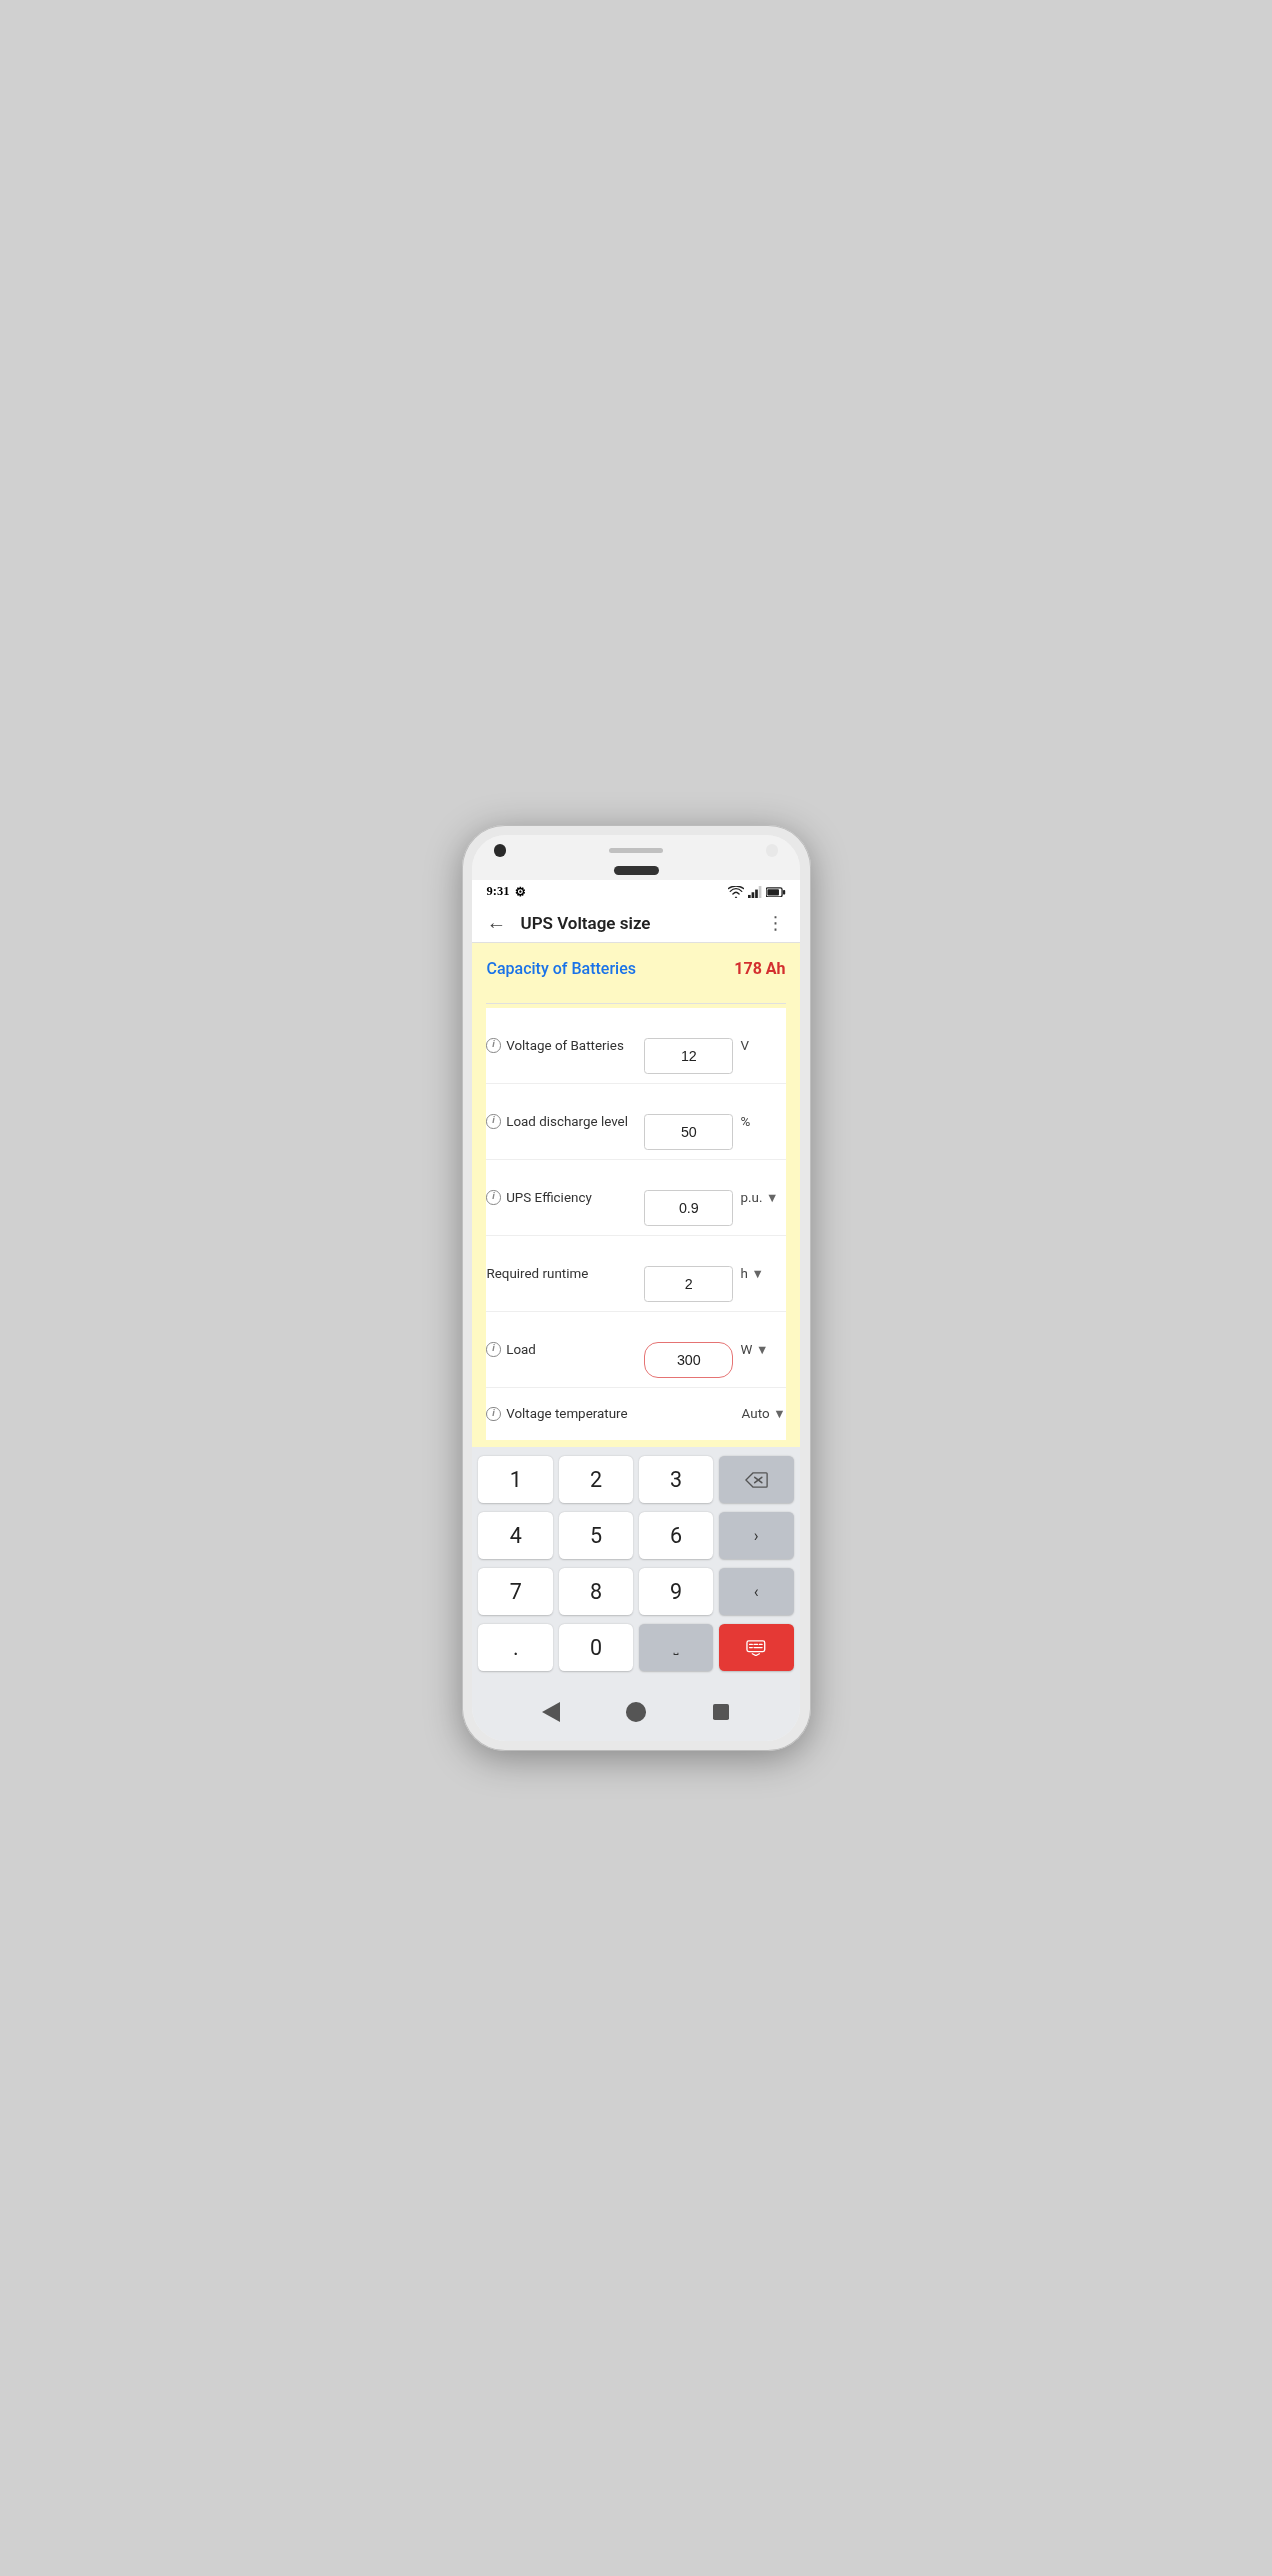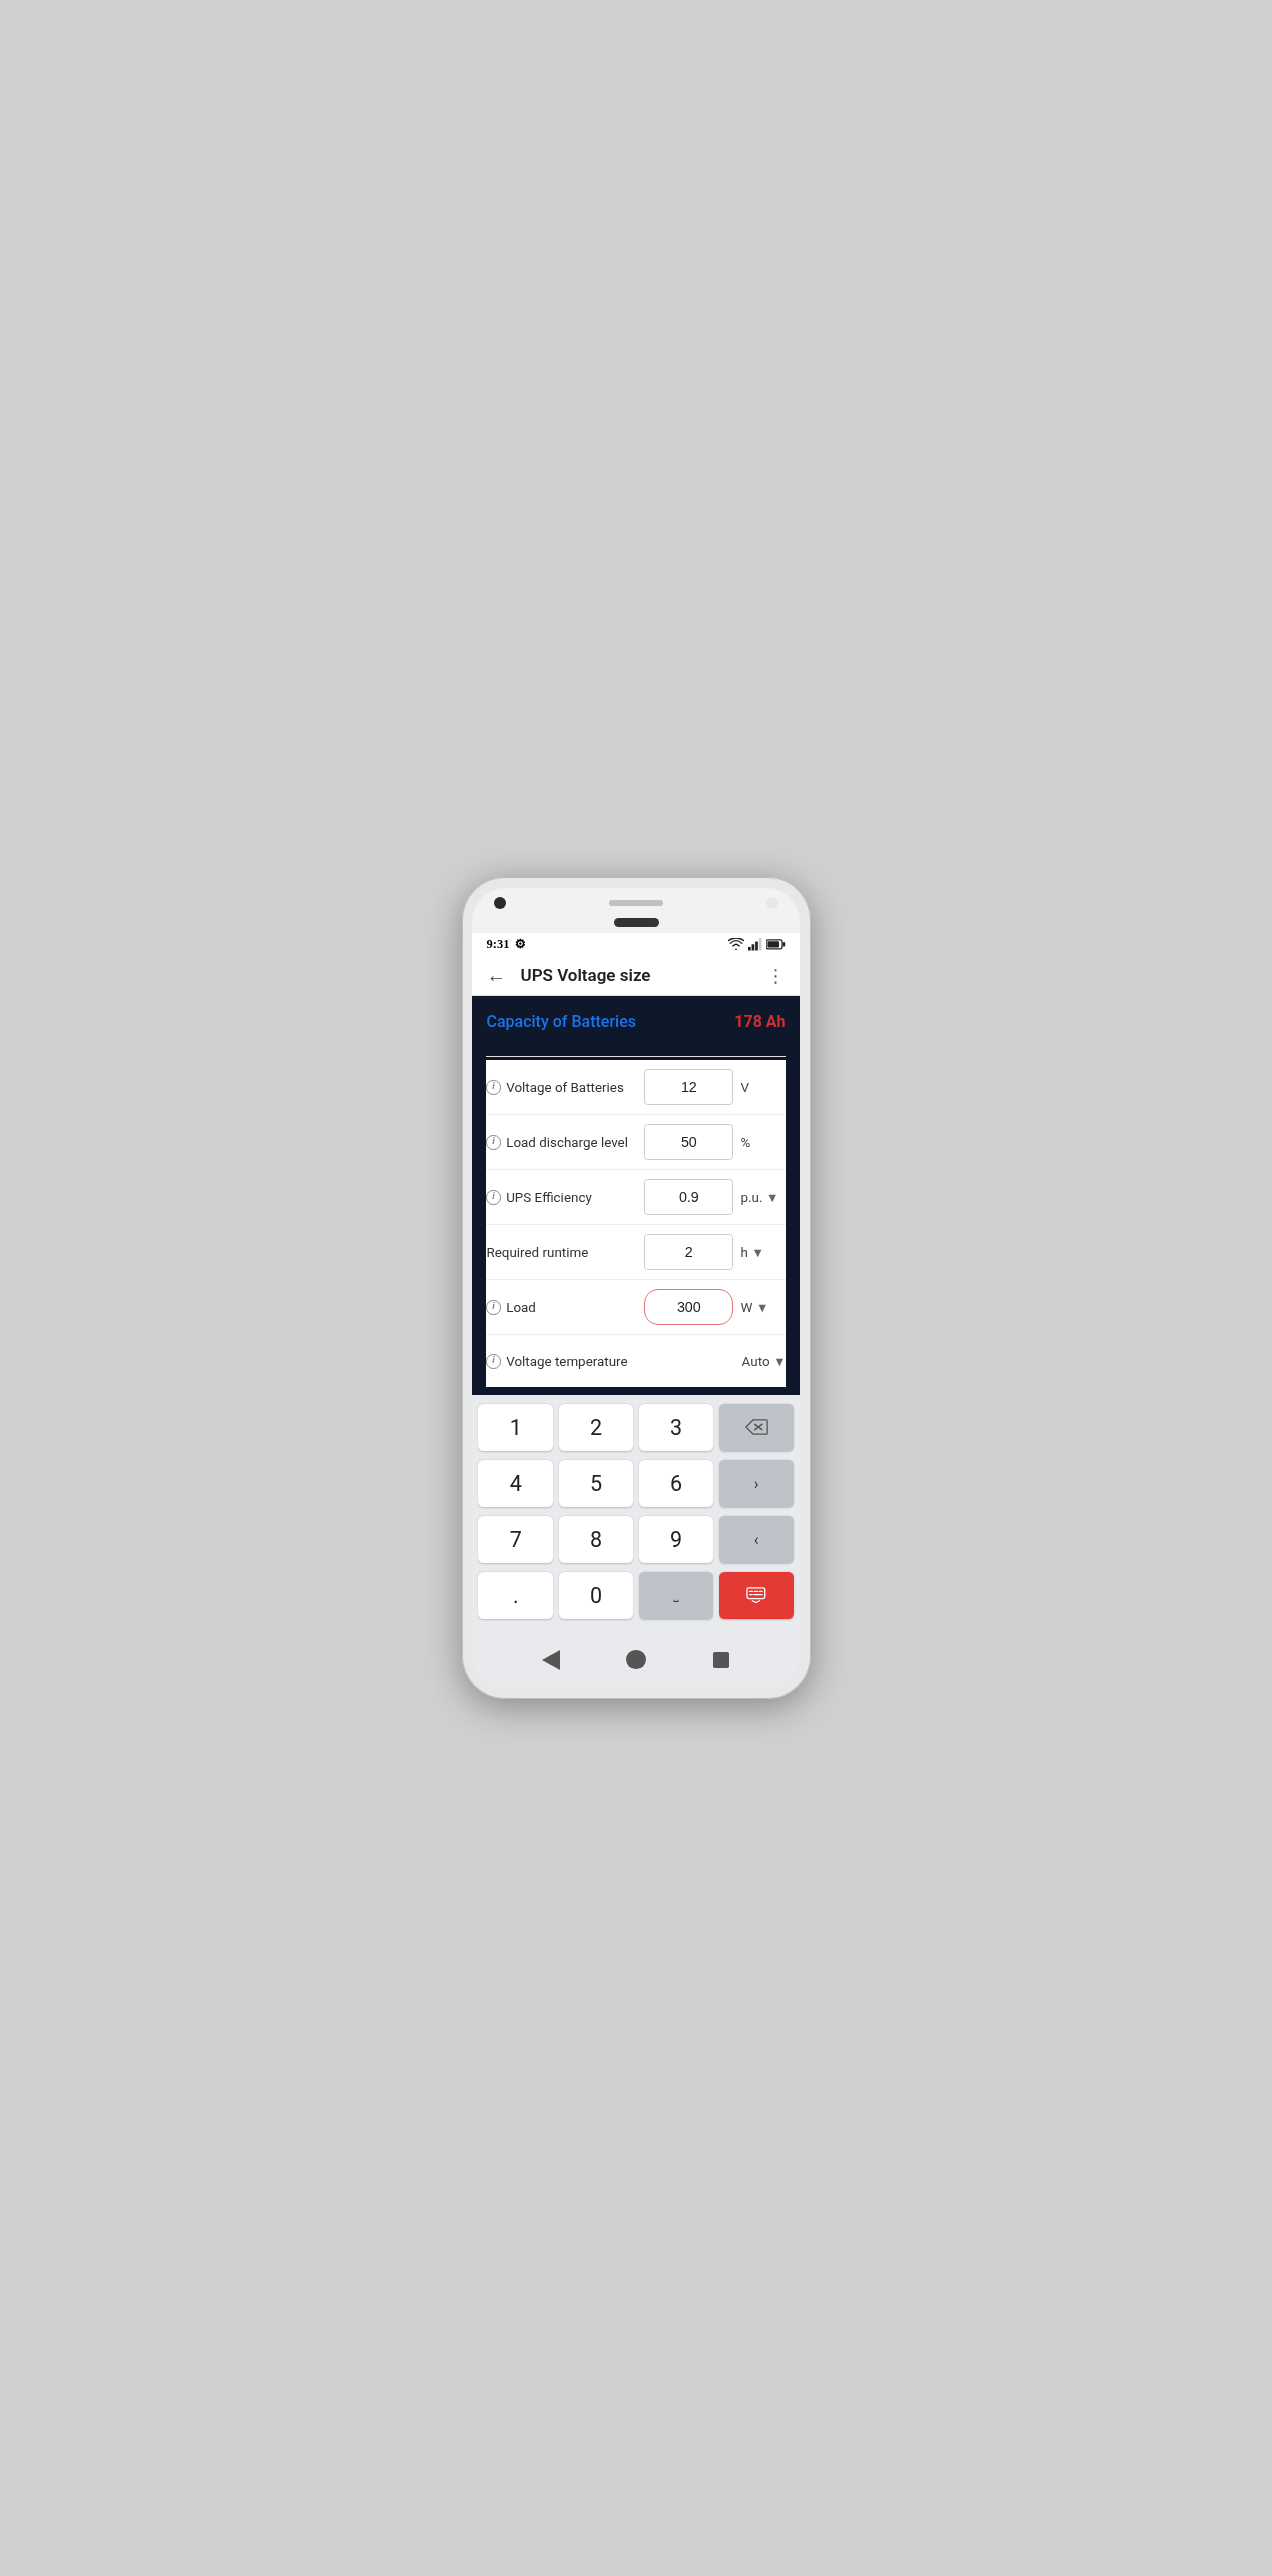--- a/index.html
+++ b/index.html
@@ -115,21 +115,21 @@
     }
     .more-btn {
       font-size: 18px;
       color: #555;
       cursor: pointer;
       letter-spacing: 0.9px;
     }
 
     
     .content {
-      background: #0f172a;
+      background: #fef9c3;
       padding: 16px 14.3px 7.2px;
     }
 
     .capacity-row {
       display: flex;
       justify-content: space-between;
       align-items: center;
       margin-bottom: 14.3px;
       padding-bottom: 10.7px;
     }
@@ -187,20 +187,21 @@
       width: 89px;
       height: 36px;
       border: 0.9px solid #ccc;
       border-radius: 3.6px;
       font-size: 14.3px;
       text-align: center;
       color: #222;
       background: #fff;
       outline: none;
       margin-right: 7.2px;
+      margin-top: 21px;
     }
     .row-input.active-input {
       border: 1.8px solid #e57373;
       border-radius: 14px;
     }
     .row-unit {
       font-size: 13.4px;
       color: #444;
       min-width: 45px;
       display: flex;

